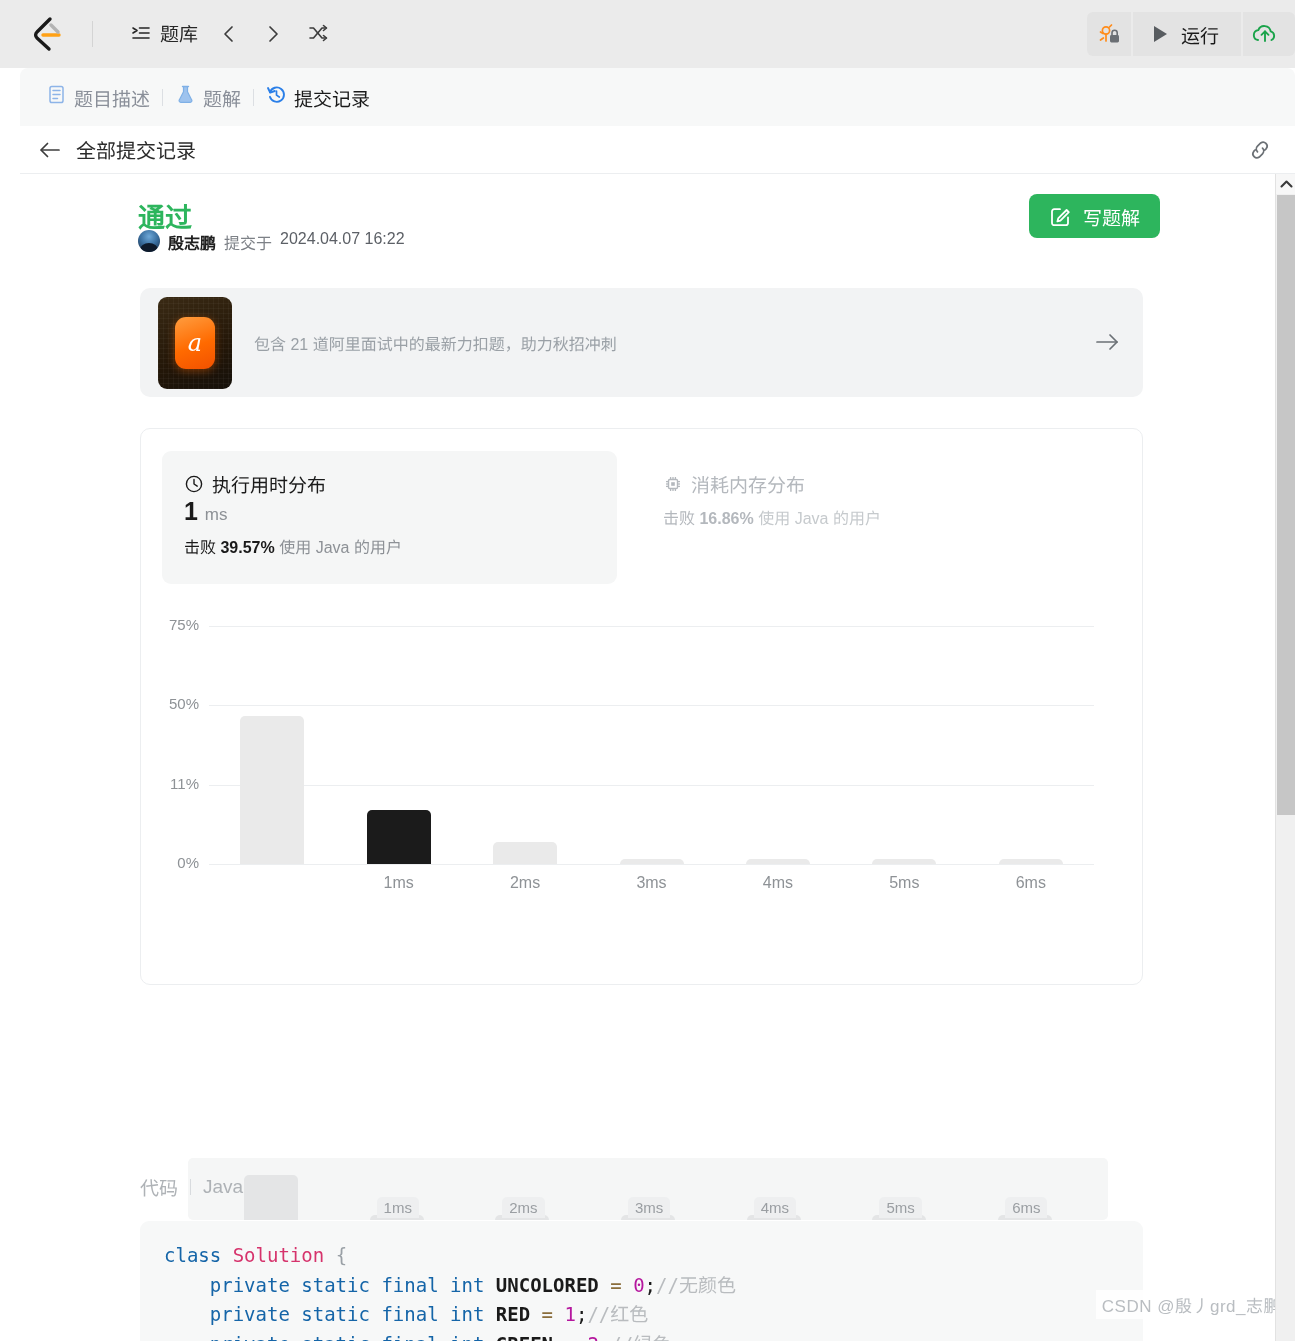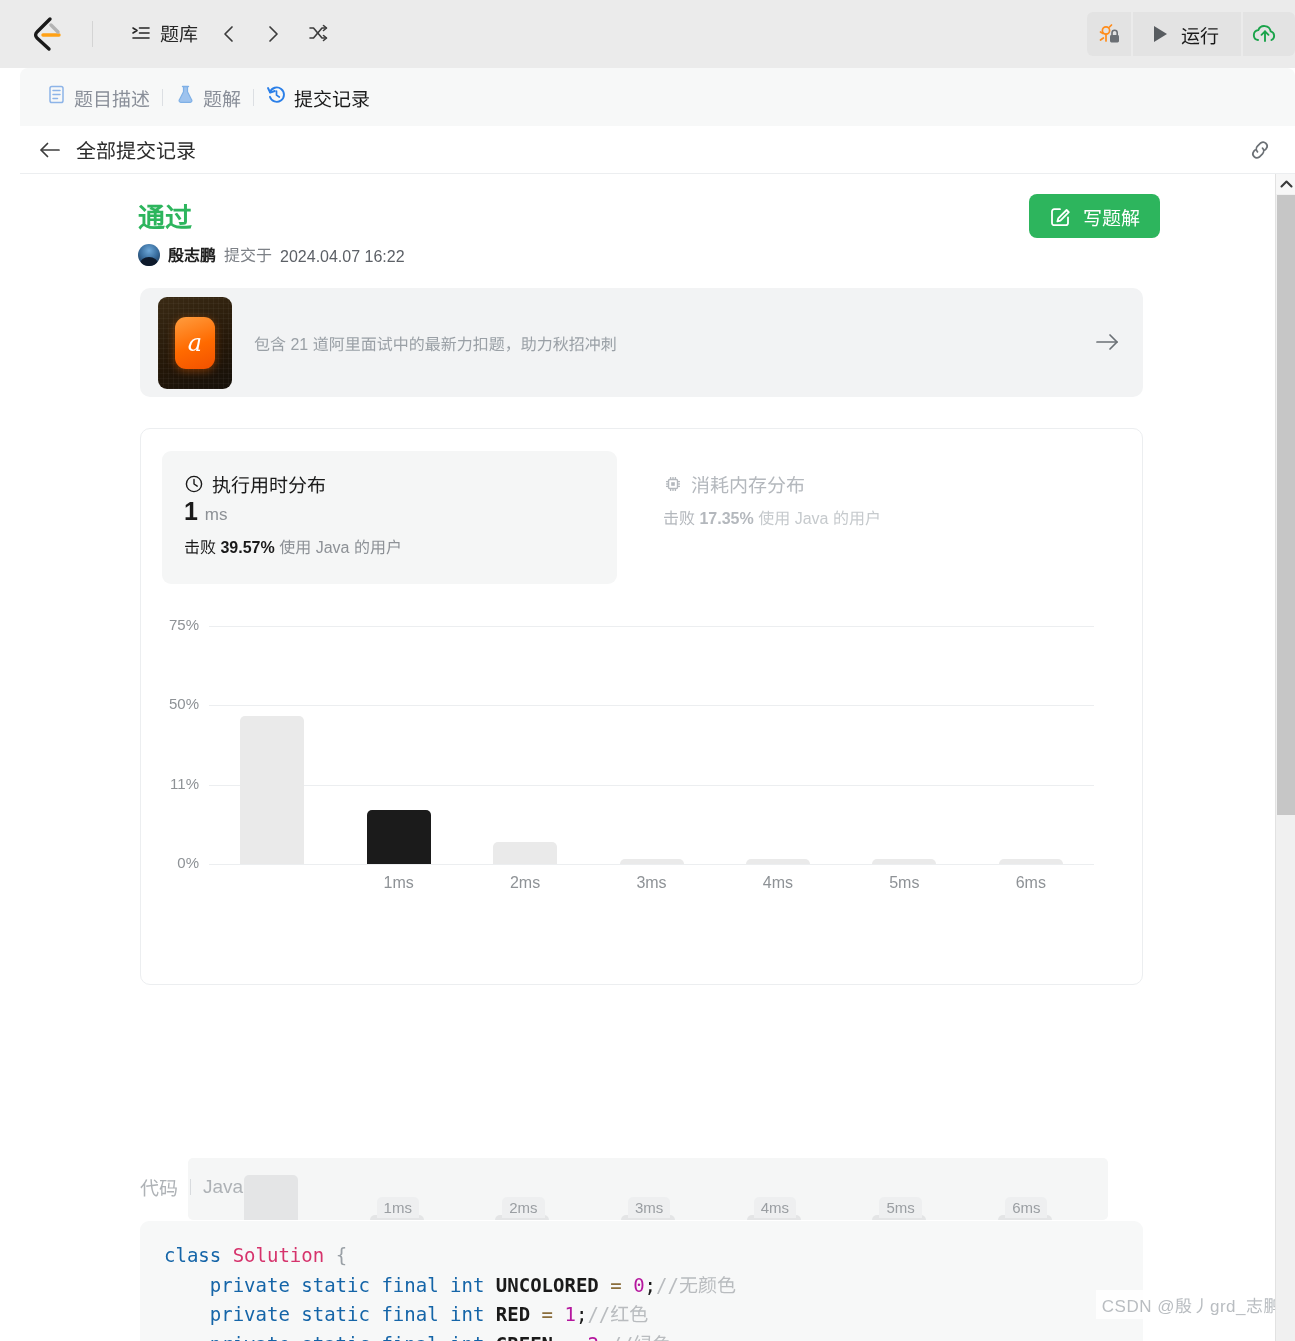--- a/index.html
+++ b/index.html
@@ -62,21 +62,21 @@
   .link-icon { position: absolute; right: 22px; top: 11px; cursor: pointer; }
 
   
   .content {
     position: absolute; top: 174px; left: 20px;
     width: 1248px; height: 1167px; background: #fff; overflow: hidden;
   }
   .inner { position: relative; padding: 0 0 0 0; }
 
   .verdict { position: absolute; left: 118px; top: 22px; font-size: 27px; color: #2db55d; font-weight: 600; }
-  .submitline { position: absolute; left: 118px; top: 68px; display: flex; align-items: flex-end; gap: 8px; font-size: 16px;}
+  .submitline { position: absolute; left: 118px; top: 56px; display: flex; align-items: flex-start; gap: 8px; font-size: 16px;}
   .avatar {
     width: 22px; height: 22px; border-radius: 50%;
     background: radial-gradient(circle at 50% 30%, #6ea8d8 0%, #3a6fa0 45%, #14243a 100%);
     overflow: hidden; position: relative;
   }
   .avatar::after{content:"";position:absolute;left:2px;bottom:0;width:18px;height:9px;background:#0e1a2b;border-radius:60% 60% 0 0/90% 90% 0 0;}
   .uname { color: #1f1f1f; font-weight: 600; }
   .sub-at { color: #7d8187; }
   .sub-time { color: #5c6066; }
 
@@ -392,21 +392,21 @@
               <line x1="5.5" y1="10" x2="3" y2="10" stroke="#b4b8bd" stroke-width="1.3"></line>
               <line x1="5.5" y1="12.4" x2="3" y2="12.4" stroke="#b4b8bd" stroke-width="1.3"></line>
               <line x1="14.5" y1="7.6" x2="17" y2="7.6" stroke="#b4b8bd" stroke-width="1.3"></line>
               <line x1="14.5" y1="10" x2="17" y2="10" stroke="#b4b8bd" stroke-width="1.3"></line>
               <line x1="14.5" y1="12.4" x2="17" y2="12.4" stroke="#b4b8bd" stroke-width="1.3"></line>
             </svg>
             <span>消耗内存分布</span>
           </div>
           <div class="tile-beat">
             <span>击败</span>
-            <span class="pct">17.35%</span>
+            <span class="pct">16.86%</span>
             <span class="muted">使用 Java 的用户</span>
           </div>
         </div>
 
         <div class="chart" id="chart">
             <div class="gridline" style="top: 17px;"></div>
             <div class="ylabel" style="top: 7px; left: 10px;">75%</div>
             <div class="gridline" style="top: 96.3333px;"></div>
             <div class="ylabel" style="top: 86.3333px; left: 10px;">50%</div>
             <div class="gridline" style="top: 175.667px;"></div>

